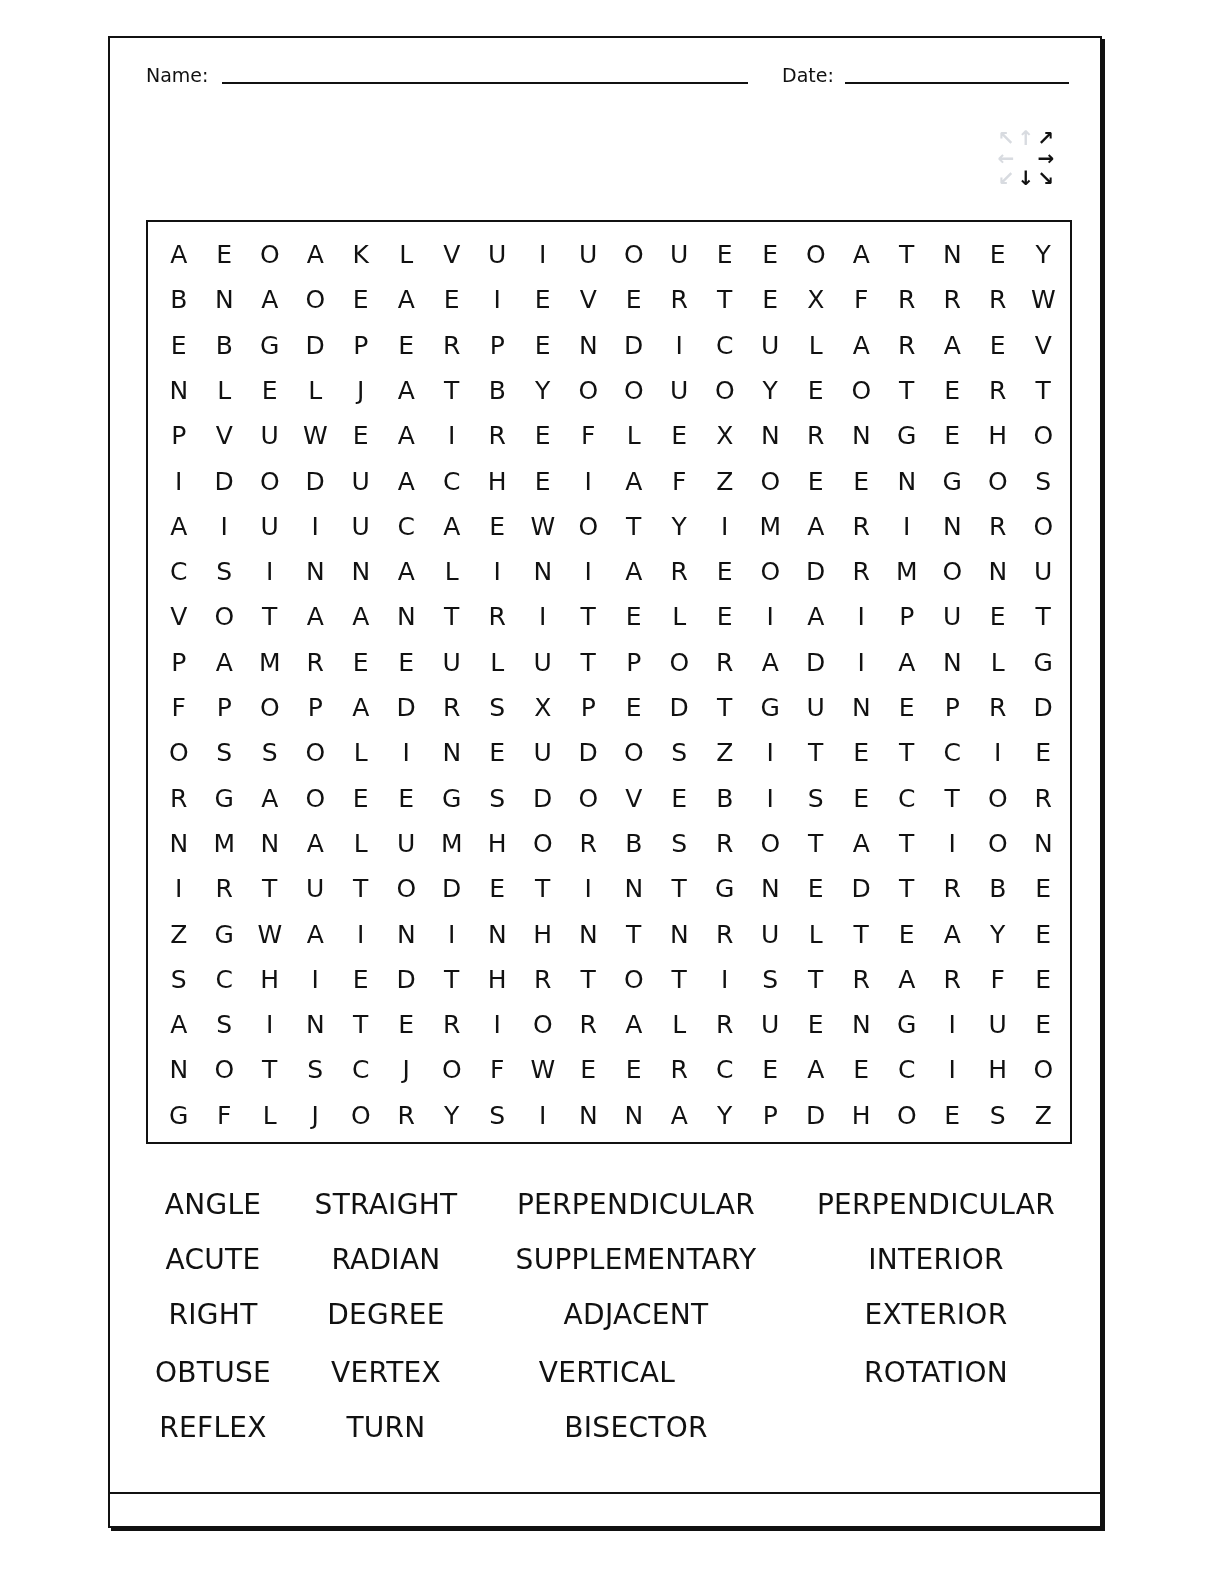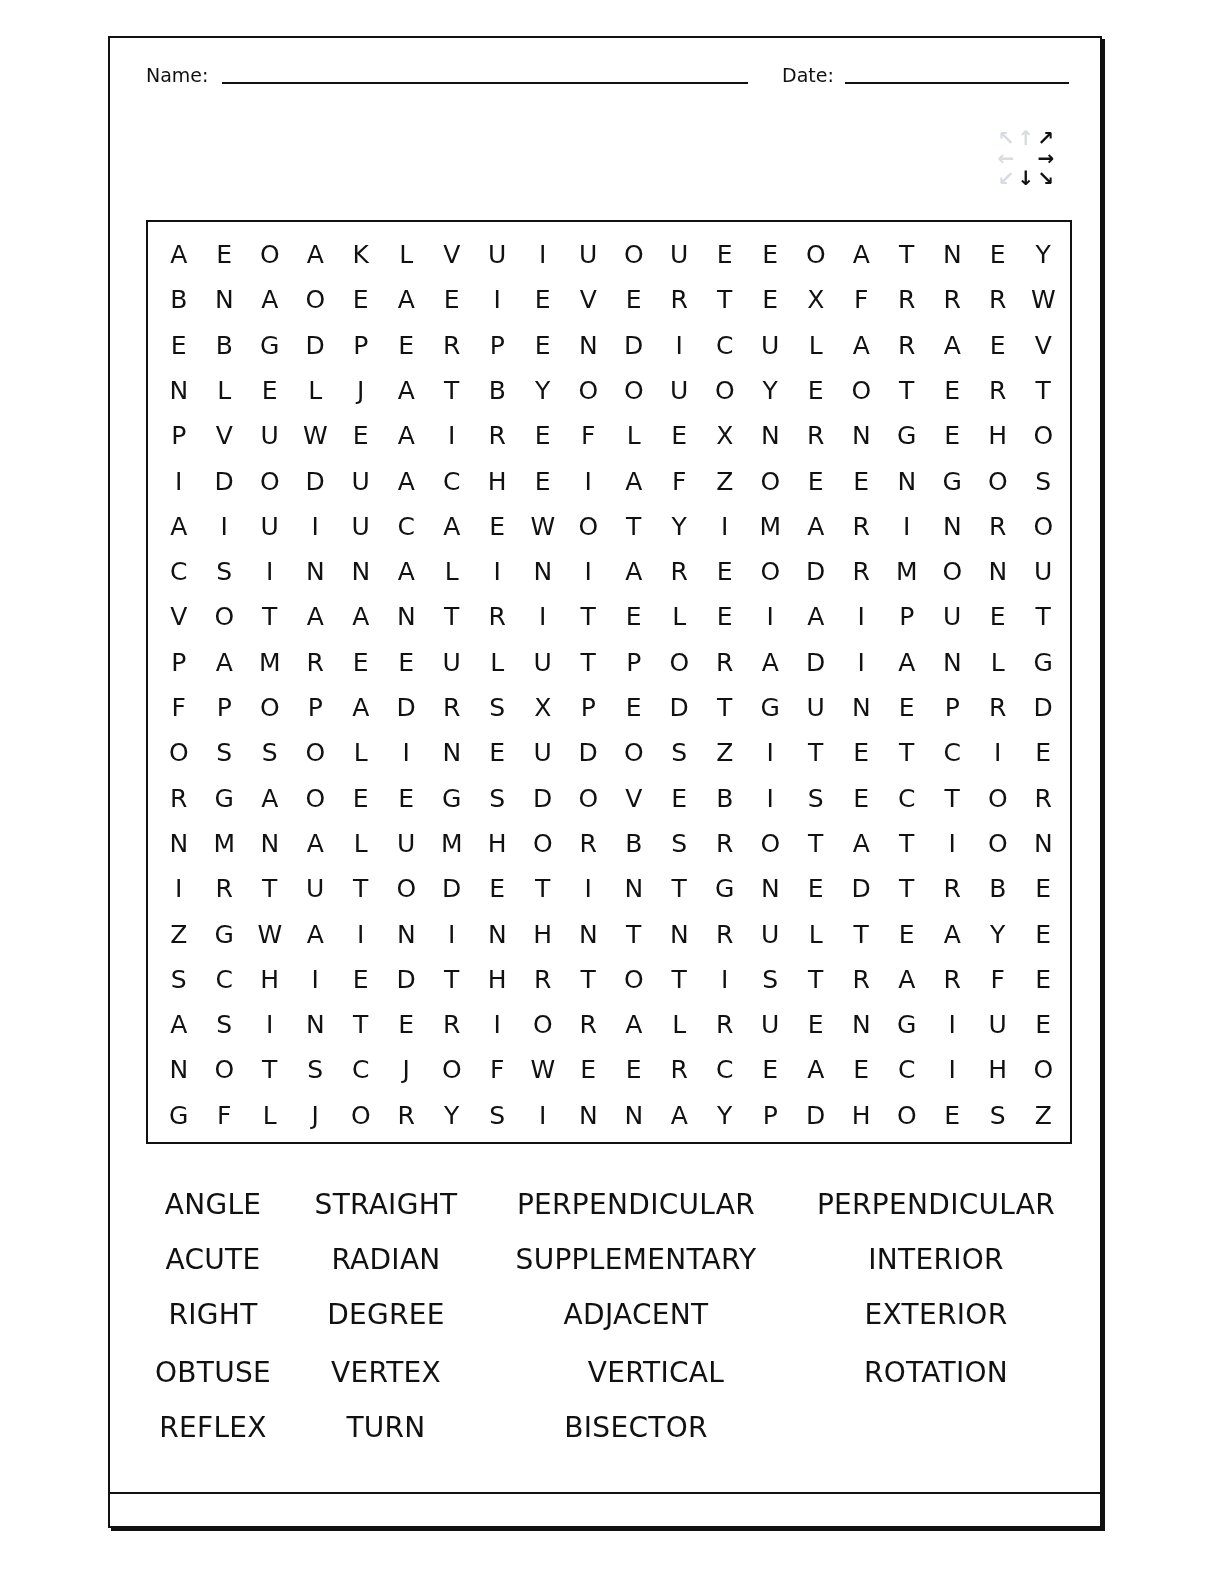--- a/index.html
+++ b/index.html
@@ -508,21 +508,21 @@
       <div class="word" style="left: 67px; top: 178px;">OBTUSE</div>
       <div class="word" style="left: 67px; top: 233px;">REFLEX</div>
       <div class="word" style="left: 240px; top: 10px;">STRAIGHT</div>
       <div class="word" style="left: 240px; top: 65px;">RADIAN</div>
       <div class="word" style="left: 240px; top: 120px;">DEGREE</div>
       <div class="word" style="left: 240px; top: 178px;">VERTEX</div>
       <div class="word" style="left: 240px; top: 233px;">TURN</div>
       <div class="word" style="left: 490px; top: 10px;">PERPENDICULAR</div>
       <div class="word" style="left: 490px; top: 65px;">SUPPLEMENTARY</div>
       <div class="word" style="left: 490px; top: 120px;">ADJACENT</div>
-      <div class="word" style="left: 510px; top: 178px;">VERTICAL</div>
+      <div class="word" style="left: 461px; top: 178px;">VERTICAL</div>
       <div class="word" style="left: 490px; top: 233px;">BISECTOR</div>
       <div class="word" style="left: 790px; top: 10px;">PERPENDICULAR</div>
       <div class="word" style="left: 790px; top: 65px;">INTERIOR</div>
       <div class="word" style="left: 790px; top: 120px;">EXTERIOR</div>
       <div class="word" style="left: 790px; top: 178px;">ROTATION</div>
     </div>
 
   <div class="footer-rule"></div>
 </div>
 

